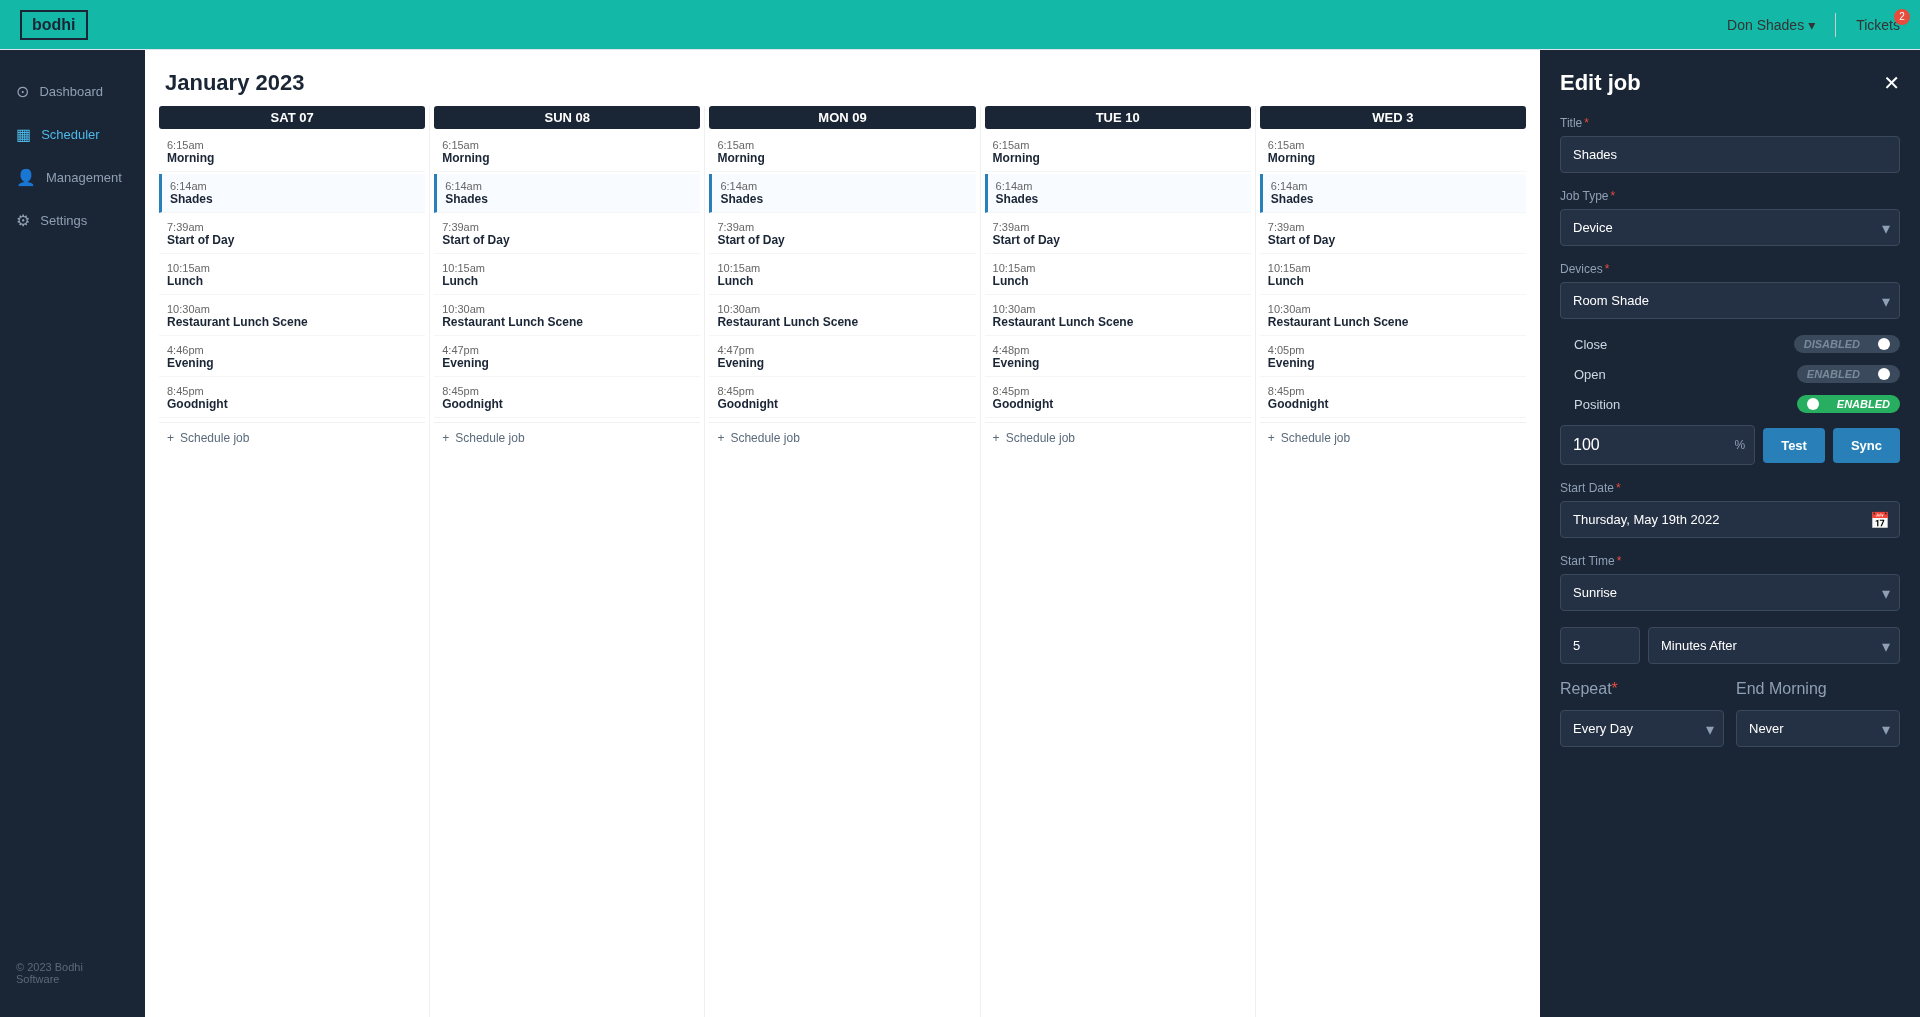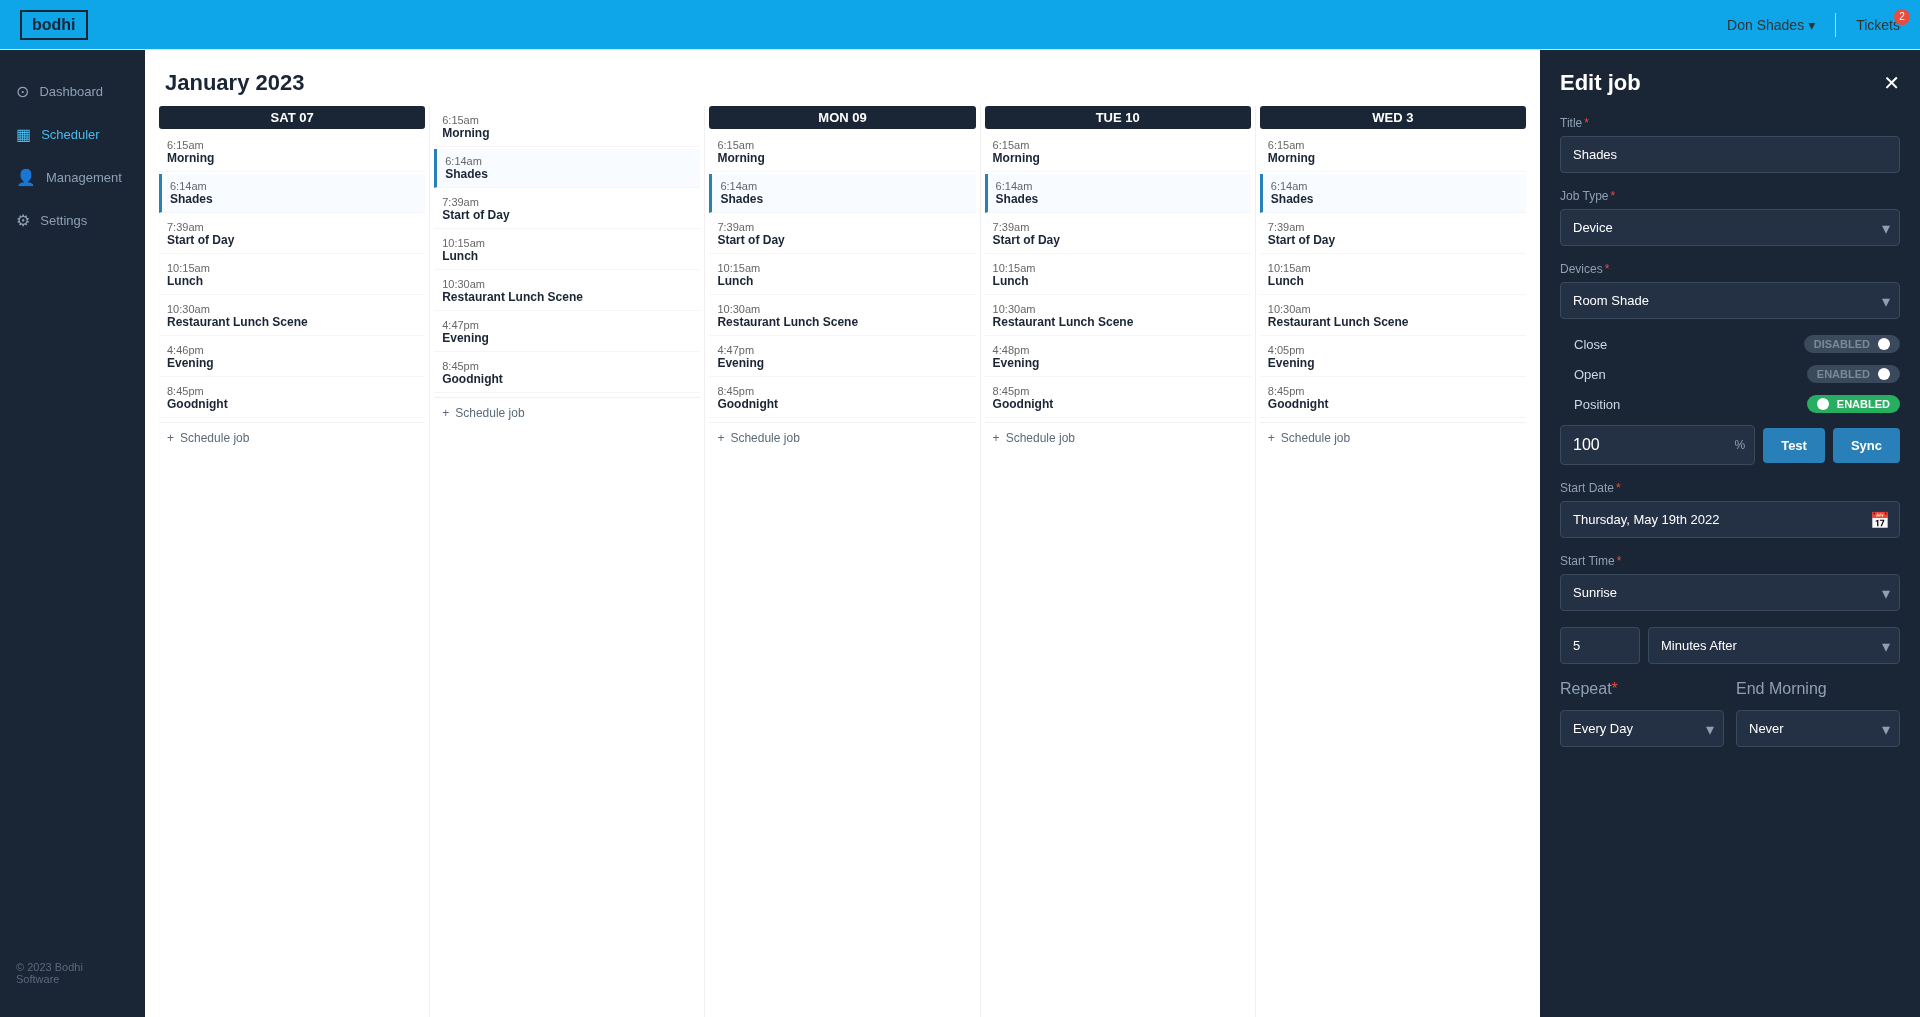--- a/index.html
+++ b/index.html
@@ -1,21 +1,21 @@
 <!DOCTYPE html>
 <html><head>
   <meta charset="utf-8">
   <style>
     * { box-sizing: border-box; margin: 0; padding: 0; }
     body { font-family: -apple-system, BlinkMacSystemFont, 'Segoe UI', sans-serif; background: #e8edf2; height: 1017px; overflow: hidden; }
 
     
     .topbar {
       height: 50px;
-      background: #0ea5e9;
+      background: #14b8a6;
       display: flex;
       align-items: center;
       justify-content: space-between;
       padding: 0 20px;
       border-bottom: 1px solid #dde3e8;
     }
     .topbar-logo {
       border: 2px solid #1a2535;
       padding: 4px 10px;
       font-weight: bold;
@@ -232,21 +232,22 @@
       margin-left: 14px;
     }
     .toggle-label { font-size: 13px; color: #cdd8e3; }
     .toggle-pill {
       display: flex;
       align-items: center;
       border-radius: 20px;
       padding: 3px 10px;
       font-size: 11px;
       font-weight: 600;
-      gap: 8px;
+      gap: 18px;
+      font-style: italic;
     }
     .toggle-pill.disabled {
       background: #3a4a5c;
       color: #7a8a9a;
     }
     .toggle-pill.enabled {
       background: #27ae60;
       color: white;
     }
     .toggle-dot {
@@ -417,20 +418,21 @@
           <div class="event-time">8:45pm</div>
           <div class="event-name">Goodnight</div>
         </div>
         <div class="schedule-job-btn">
           <span>+</span>
           <span>Schedule job</span>
         </div>
       </div>
 
       <div class="day-column">
+        <div class="day-header">SUN 08</div>
         <div class="event-item">
           <div class="event-time">6:15am</div>
           <div class="event-name">Morning</div>
         </div>
         <div class="event-item highlighted">
           <div class="event-time">6:14am</div>
           <div class="event-name">Shades</div>
         </div>
         <div class="event-item">
           <div class="event-time">7:39am</div>

